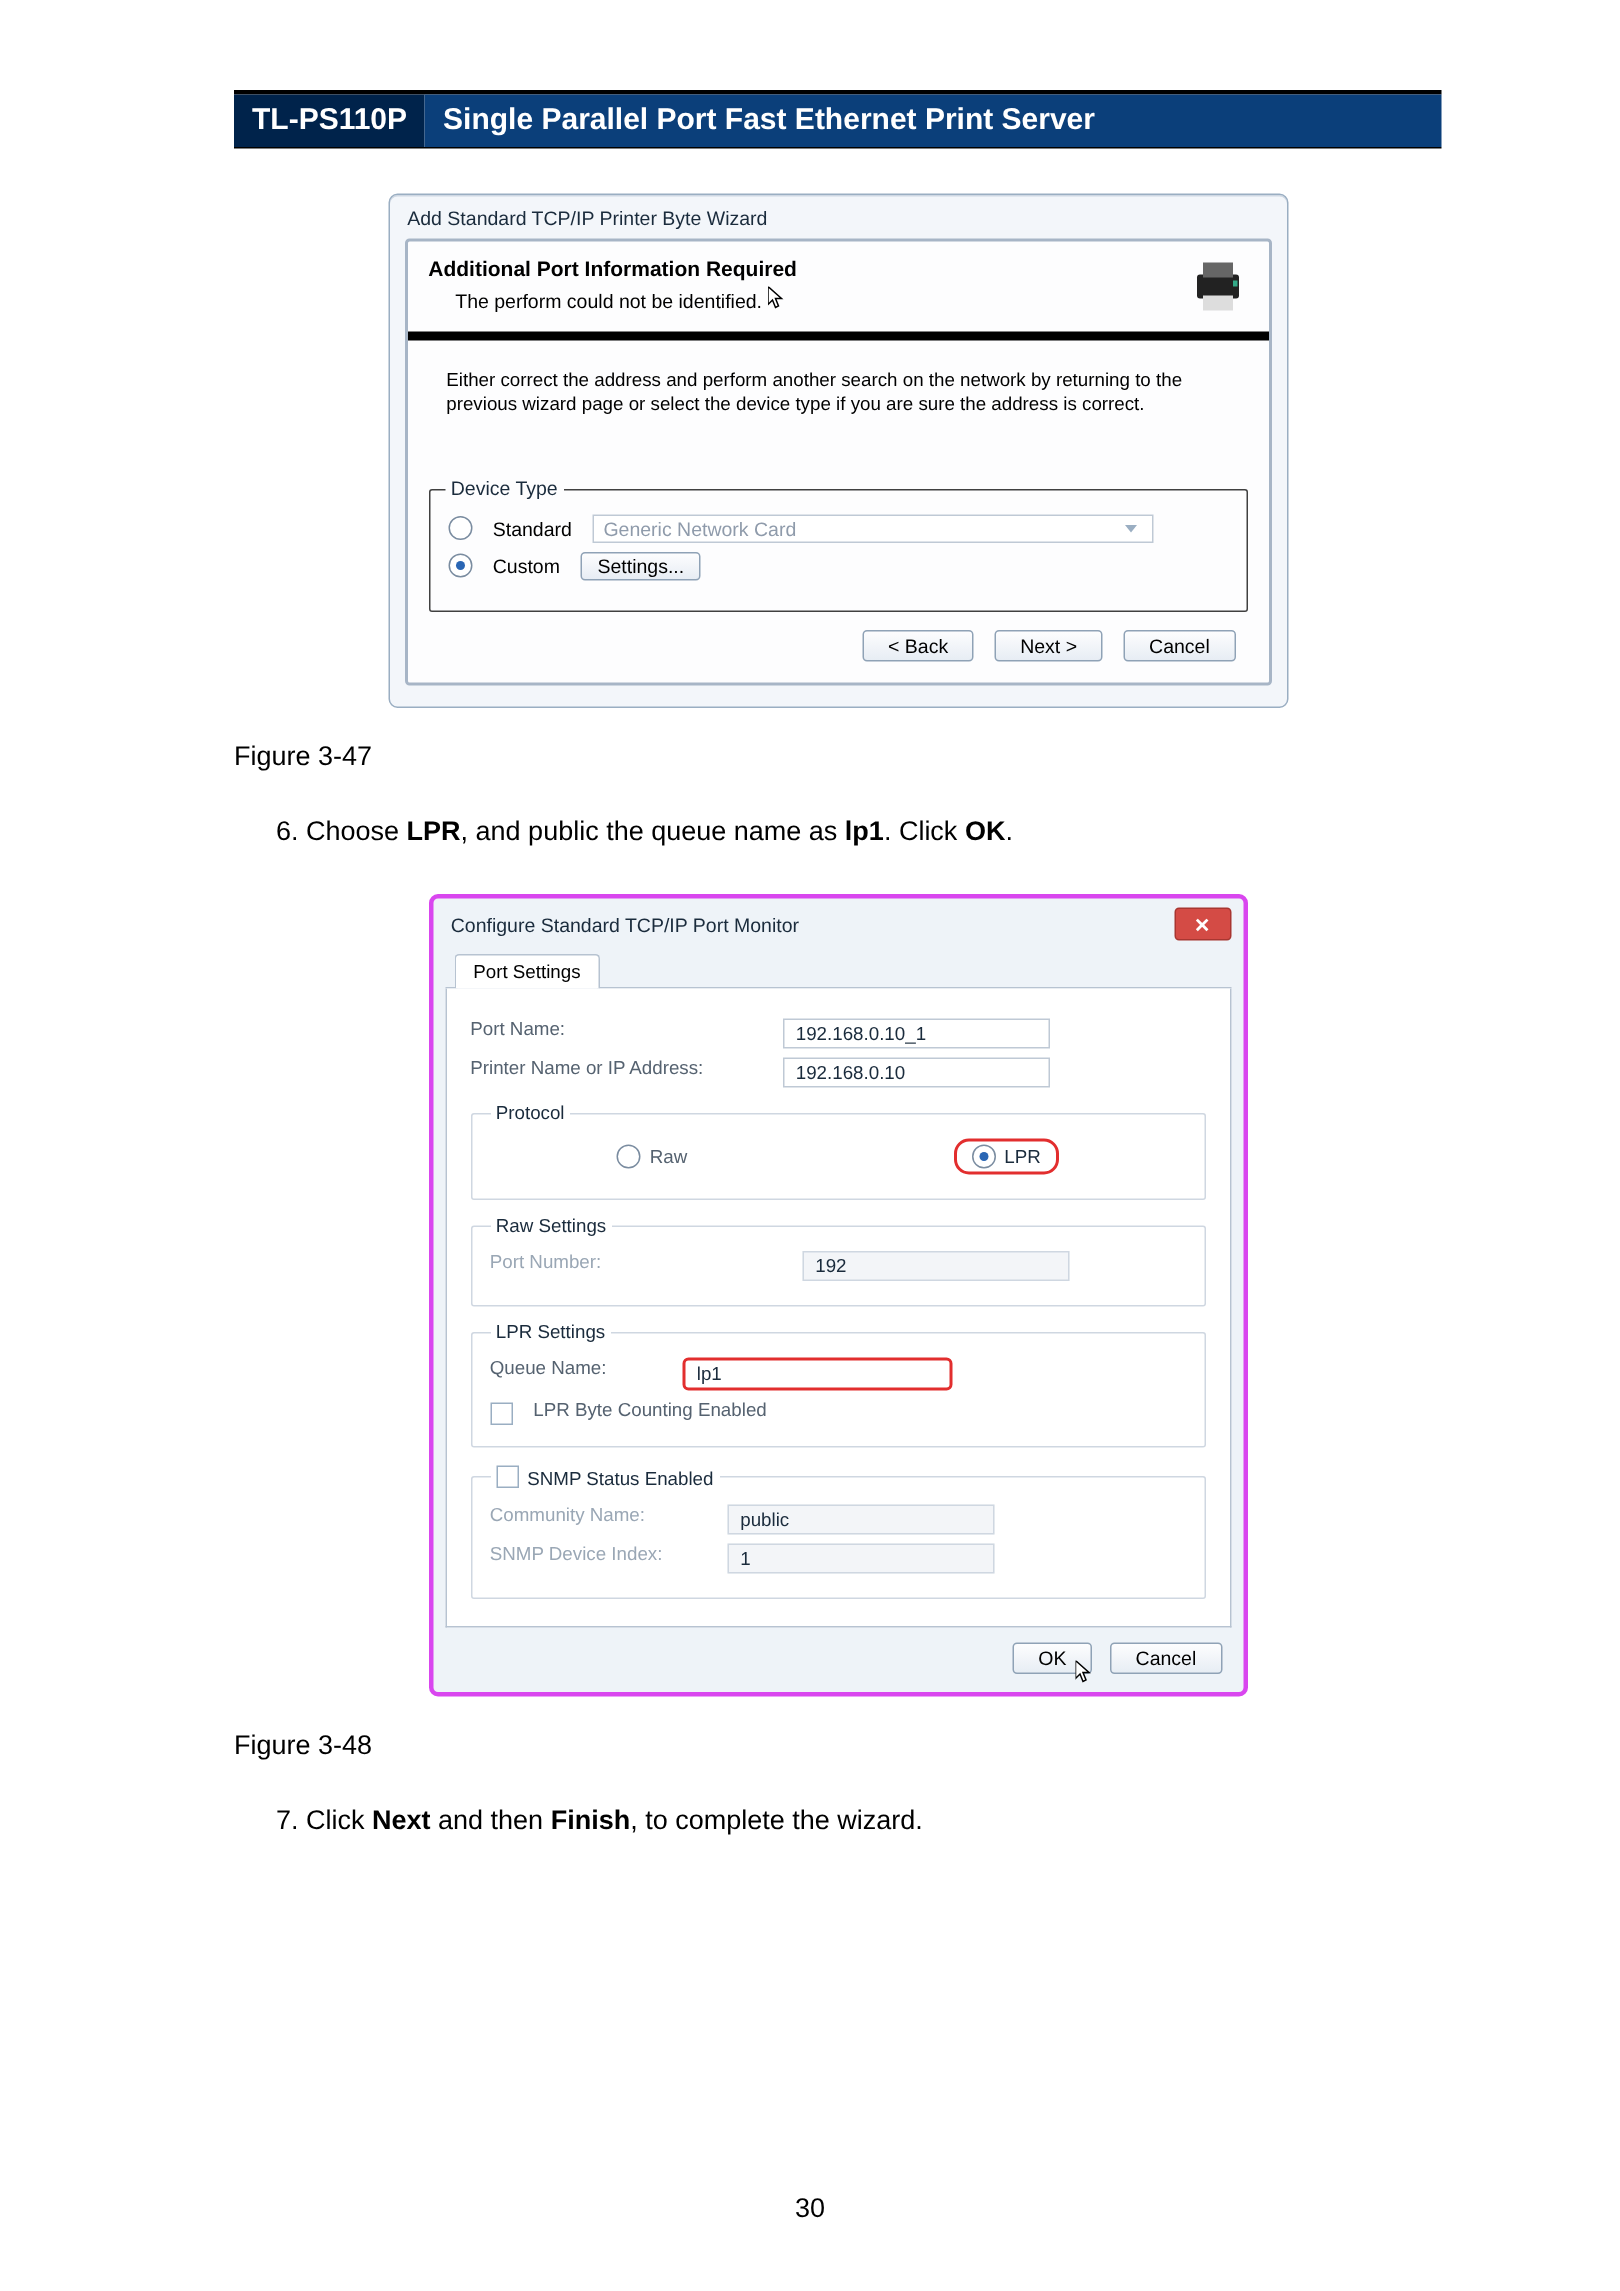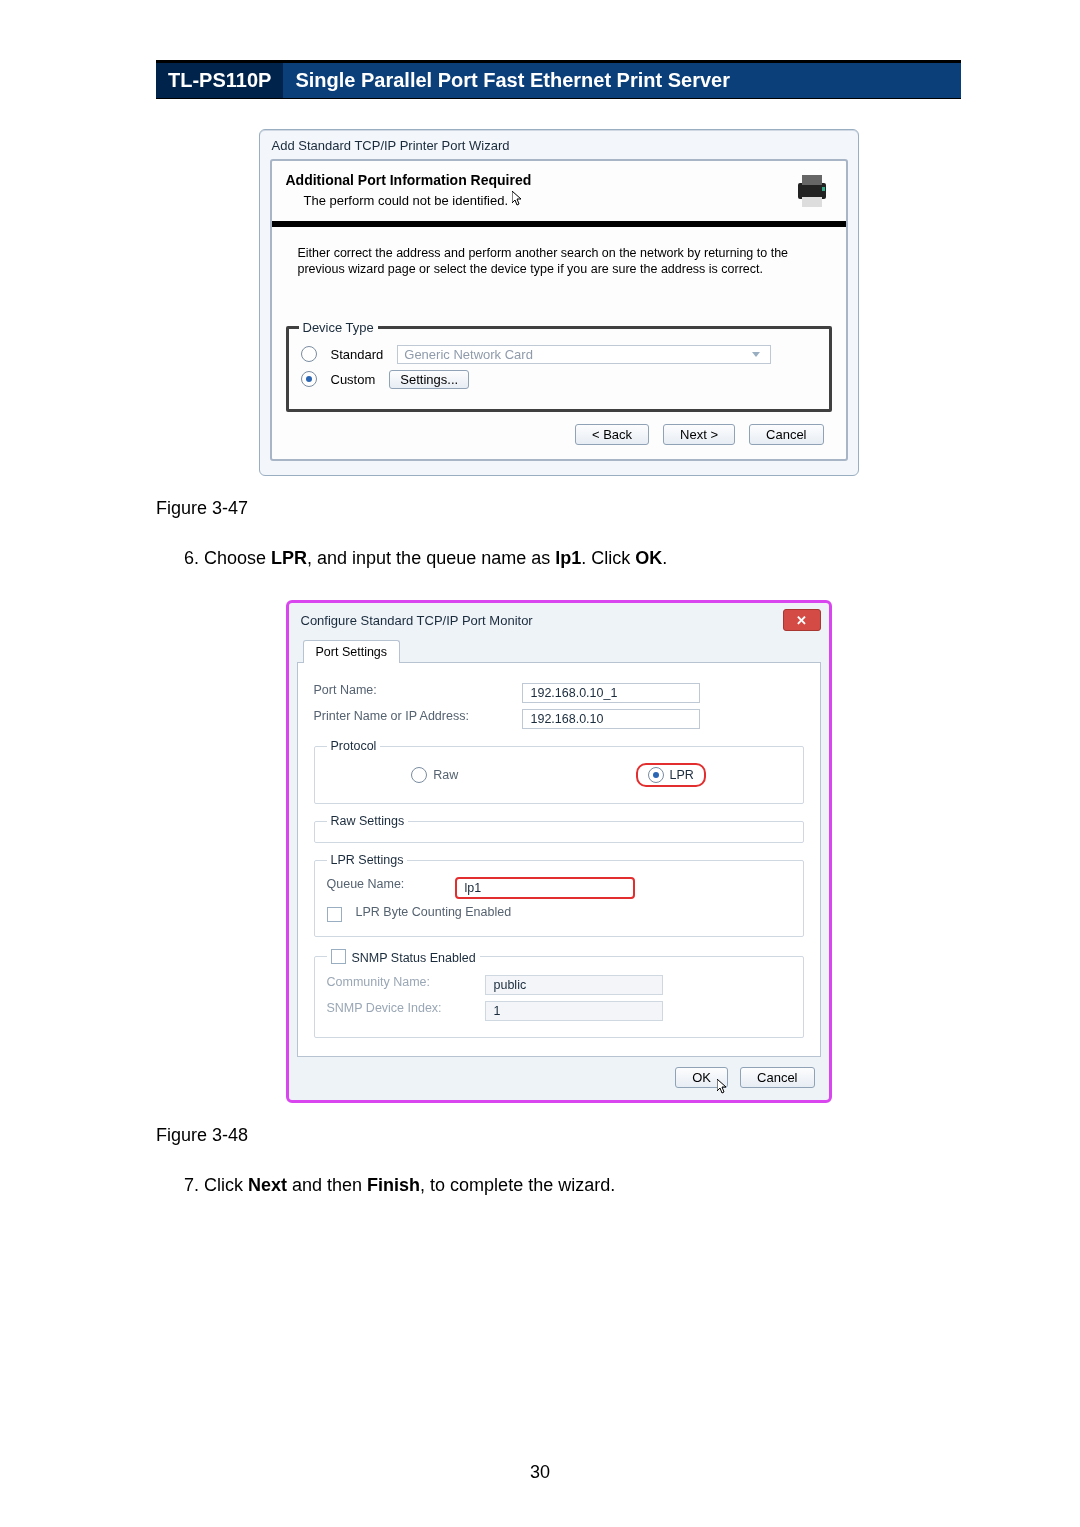--- a/index.html
+++ b/index.html
@@ -12,21 +12,21 @@
   .figblock{margin:30px auto 0 auto;width:600px;}
   .dialog{border:1px solid #9aaec2;border-radius:6px;background:#f3f6fa;box-shadow:0 1px 0 #cfd8e3 inset;padding:0;overflow:hidden;}
   .dlg-title{font-size:13px;color:#1a2b3c;padding:8px 12px 0 12px;}
   .dlg-box{border:2px solid #a7b5c6;border-radius:3px;margin:6px 10px 14px 10px;background:#fdfdfe;}
   .dlg-head{display:flex;align-items:flex-start;border-bottom:6px solid #000000;padding:10px 14px;gap:10px;}
   .dlg-head .t b{font-size:14px;}
   .dlg-head .t .sub{font-size:13px;margin-left:18px;margin-top:2px;}
   .dlg-head .ico{width:40px;height:40px;margin-left:auto;}
   .dlg-body{padding:18px 26px 8px 26px;font-size:12.5px;line-height:1.3;}
   .dlg-body .para{margin-bottom:14px;}
-  .groupbox{border:3px solid #404040;border-radius:2px;margin:26px 14px 12px 14px;padding:10px 12px 14px 12px;position:relative;}
+  .groupbox{border:1px solid #404040;border-radius:2px;margin:26px 14px 12px 14px;padding:10px 12px 14px 12px;position:relative;}
   .grouplabel{position:absolute;top:-9px;left:10px;background:#fdfdfe;padding:0 4px;font-size:13px;color:#1a2b3c;}
   .row{display:flex;align-items:center;gap:14px;margin:6px 0;font-size:13px;}
   .radio{width:14px;height:14px;border:1px solid #7a8ca0;border-radius:50%;display:inline-flex;align-items:center;justify-content:center;background:#fff;}
   .radio.checked::after{content:"";width:6px;height:6px;background:#2a66b4;border-radius:50%;display:block;}
   .btn{border:1px solid #8fa2b6;background:linear-gradient(#fdfdfe,#e7edf4);border-radius:3px;padding:2px 16px;font-size:13px;display:inline-block;}
   .dlg-foot{display:flex;justify-content:flex-end;gap:14px;padding:0 22px 14px 22px;}
   .figcap{font-size:18px;margin:22px 0 26px 0;}
   ol.steps{font-size:18px;padding-left:48px;margin:0 0 28px 0;}
   ol.steps li{margin-bottom:6px;line-height:1.55;}
   .b{font-weight:bold;}
@@ -60,21 +60,21 @@
 <div class="page">
   <div class="hrline"></div>
   <div class="hdr">
     <div class="model">TL-PS110P</div>
     <div class="title">Single Parallel Port Fast Ethernet Print Server</div>
   </div>
   <div class="hrline2"></div>
 
   <div class="figblock">
     <div class="dialog">
-      <div class="dlg-title">Add Standard TCP/IP Printer Port Wizard</div>
+      <div class="dlg-title">Add Standard TCP/IP Printer Byte Wizard</div>
       <div class="dlg-box">
         <div class="dlg-head">
           <div class="t">
             <b>Additional Port Information Required</b>
             <div class="sub">
               <span>The perform could not be identified.</span>
               <span class="cursorArrow">
                 <svg width="12" height="16" viewBox="0 0 12 16">
                     <path d="M0 0 L0 12 L3 9 L5 14 L7 13 L5 8 L9 8 Z" fill="#fff" stroke="#000" stroke-width="1"></path>
                   </svg>
@@ -114,21 +114,21 @@
           <span class="btn">Next &gt;</span>
           <span class="btn">Cancel</span>
         </div>
       </div>
     </div>
   </div>
   <div class="figcap">Figure 3-47</div>
 
   <ol class="steps" start="6">
     <li>
-      <span>Choose </span><span class="b">LPR</span><span>, and input the queue name as </span><span class="b">lp1</span><span>. Click </span><span class="b">OK</span><span>.</span>
+      <span>Choose </span><span class="b">LPR</span><span>, and public the queue name as </span><span class="b">lp1</span><span>. Click </span><span class="b">OK</span><span>.</span>
     </li>
   </ol>
 
   <div class="dlg2">
     <div class="titlebar">
       <span class="t2">Configure Standard TCP/IP Port Monitor</span>
       <span class="closebtn">
           <span>✕</span>
         </span>
     </div>
@@ -152,20 +152,24 @@
             <span>Raw</span>
           </span>
           <span class="redring">
             <span class="radio checked"></span>
             <span style="margin-left:6px;color:#1a2b3c;">LPR</span>
           </span>
         </div>
       </fieldset>
       <fieldset class="disabled">
         <legend>Raw Settings</legend>
+        <div class="frow">
+          <span class="flabel">Port Number:</span>
+          <span class="fval ro disabled" style="width:120px;">192</span>
+        </div>
       </fieldset>
       <fieldset>
         <legend>LPR Settings</legend>
         <div class="frow">
           <span class="flabel" style="width:120px;">Queue Name:</span>
           <span class="fval" style="border:2px solid #e22e2e;border-radius:4px;width:120px;">lp1</span>
         </div>
         <div class="frow">
           <span class="cb"></span>
           <span>LPR Byte Counting Enabled</span>

